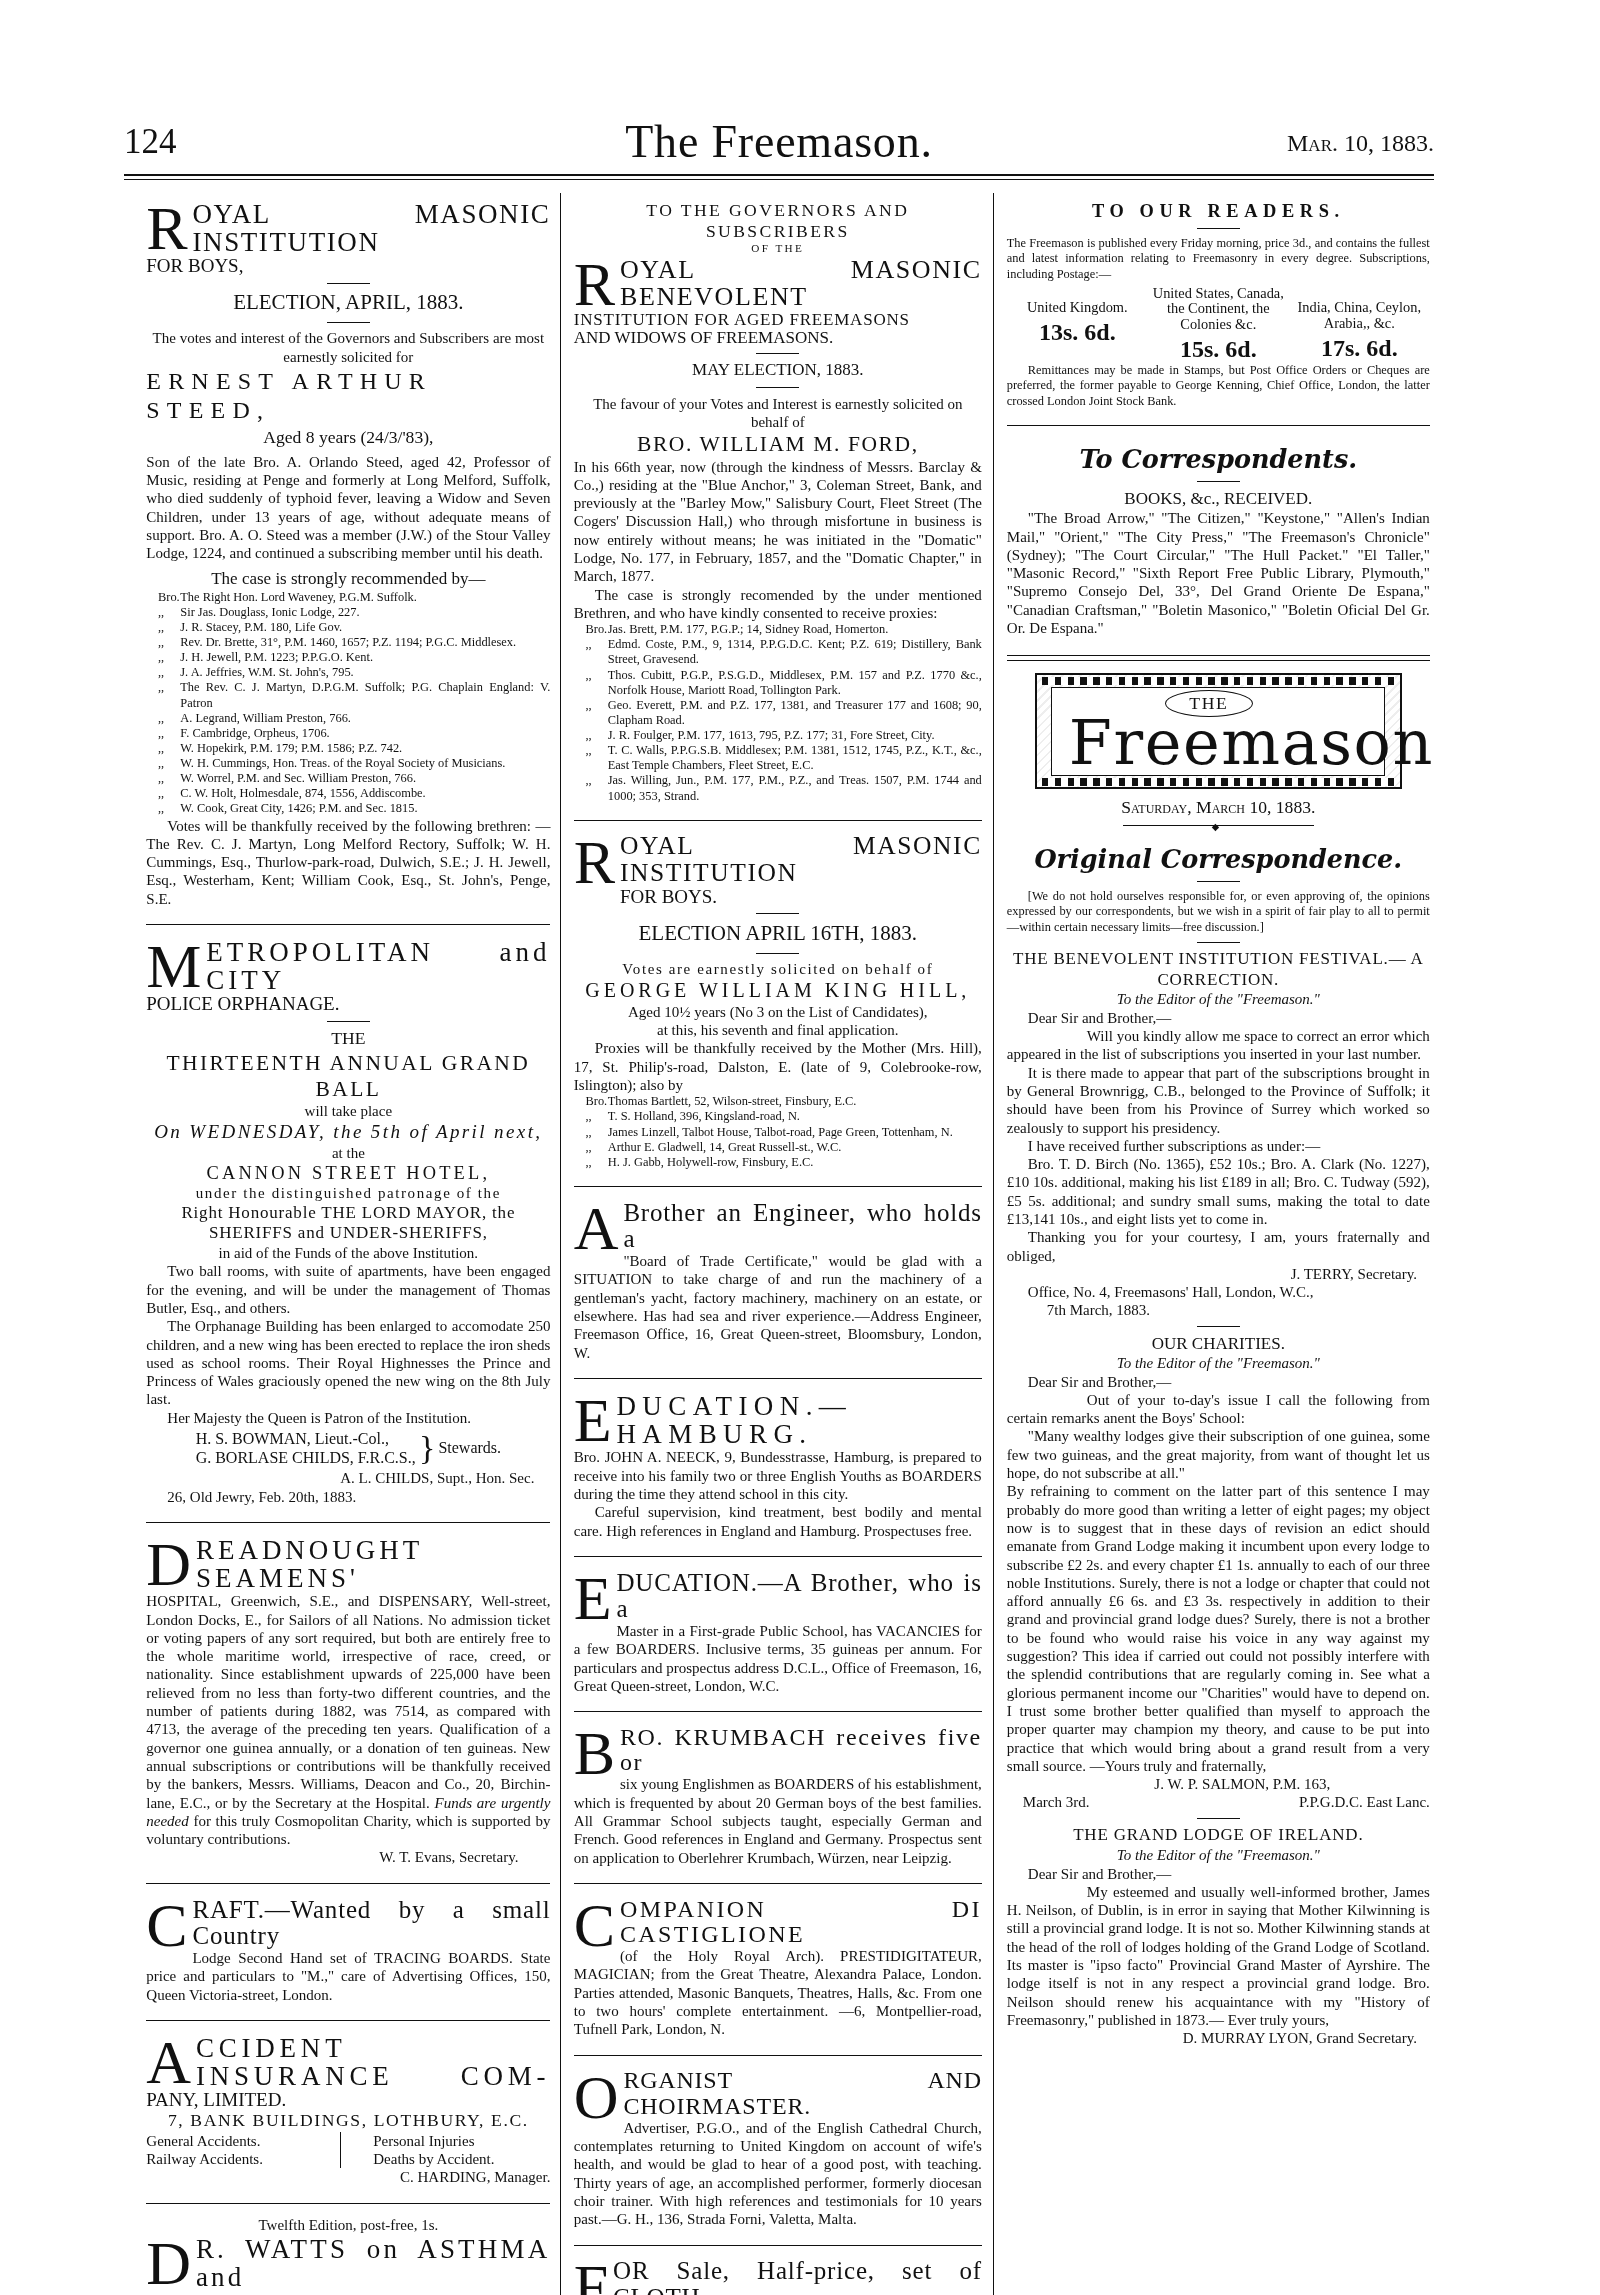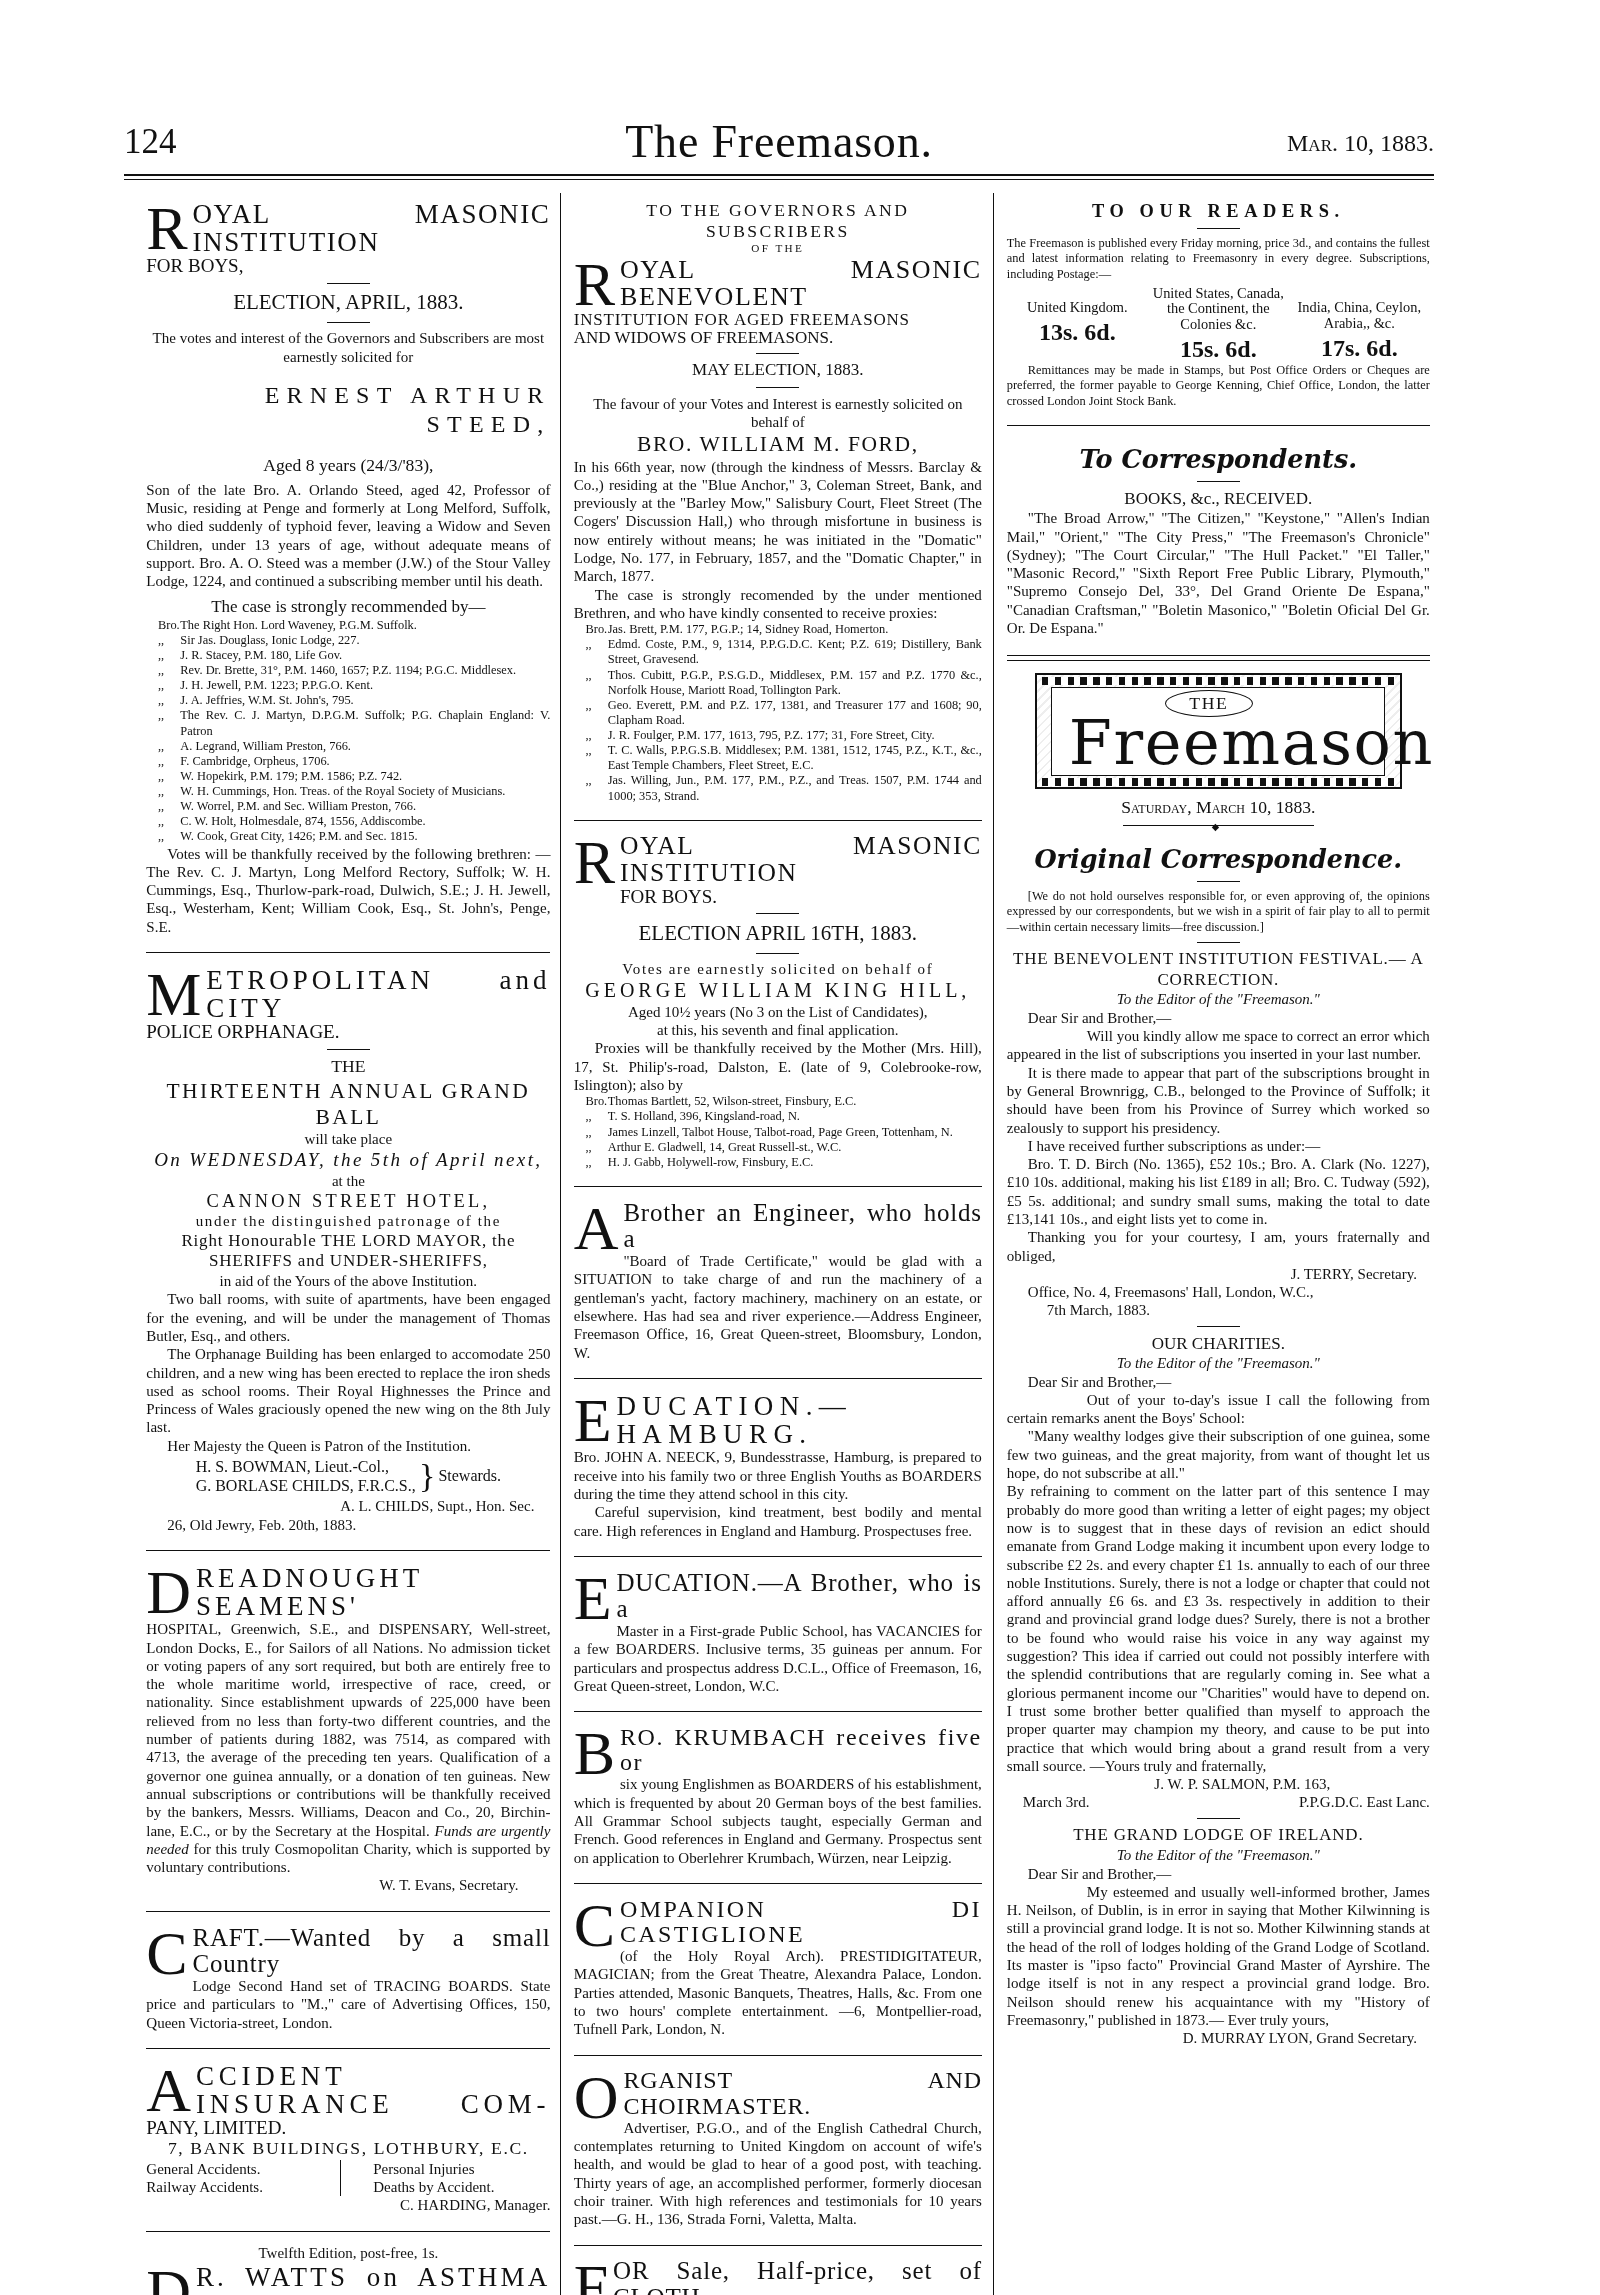--- a/index.html
+++ b/index.html
@@ -26,21 +26,21 @@
   .dash { width: 43px; margin: 6.4px auto; border-top: 1.6px solid #111; }
   .center { text-align: center; }
   .caps-spaced { letter-spacing: 5.6px; }
 
   .drop-head { position: relative; min-height: 48px; }
   .drop { float: left; font-size: 62px; line-height: 0.82; margin: 3.2px 4.8px 0 0; font-weight: normal; }
   .drop-head .hl { font-size: 27px; letter-spacing: 1.6px; line-height: 1.05; text-align: justify; text-align-last: justify; }
   .drop-head .sub { font-size: 19px; line-height: 1.05; }
   .head-big { font-size: 24px; }
 
-  .name { font-size: 24px; letter-spacing: 7.2px; text-align: right; margin: 15px 0; }
+  .name { font-size: 24px; letter-spacing: 7.2px; text-align: left; margin: 1px 0; }
   .small { font-size: 12.4px; line-height: 1.25; }
   .list { font-size: 12.4px; line-height: 1.22; }
   .list li { list-style: none; padding-left: 34px; text-indent: -22.3px; }
   .list li .ditto { display: inline-block; width: 22.3px; text-indent: 0; }
   .indent { text-indent: 21px; }
   .right { text-align: right; }
   .ital { font-style: italic; }
 
   .steward { display: flex; justify-content: center; align-items: center; font-size: 16px; margin: 1.6px 0; }
   .steward .names { text-align: left; }
@@ -125,21 +125,21 @@
         <div class="dash"></div>
         <div class="center" style="font-size:17.6px">THE</div>
         <div class="center" style="font-size:21.5px;letter-spacing:2.4px">THIRTEENTH ANNUAL GRAND BALL</div>
         <div class="center">will take place</div>
         <div class="center ital" style="font-size:19px;letter-spacing:2.4px">On WEDNESDAY, the 5th of April next,</div>
         <div class="center">at the</div>
         <div class="center" style="font-size:18.4px;letter-spacing:3.2px">CANNON STREET HOTEL,</div>
         <div class="center" style="letter-spacing:1.6px">under the distinguished patronage of the</div>
         <div class="center" style="font-size:17px;letter-spacing:0.8px">Right Honourable THE LORD MAYOR, the</div>
         <div class="center" style="font-size:17px;letter-spacing:0.8px">SHERIFFS and UNDER-SHERIFFS,</div>
-        <div class="center">in aid of the Yours of the above Institution.</div>
+        <div class="center">in aid of the Funds of the above Institution.</div>
         <p class="indent">Two ball rooms, with suite of apartments, have been engaged for the evening, and will be under the management of Thomas Butler, Esq., and others.</p>
         <p class="indent">The Orphanage Building has been enlarged to accomodate 250 children, and a new wing has been erected to replace the iron sheds used as school rooms. Their Royal Highnesses the Prince and Princess of Wales graciously opened the new wing on the 8th July last.</p>
         <p class="indent">Her Majesty the Queen is Patron of the Institution.</p>
         <div class="steward">
           <div class="names">
             <div>H. S. BOWMAN, Lieut.-Col.,</div>
             <div>G. BORLASE CHILDS, F.R.C.S.,</div>
           </div>
           <span class="brace">}</span>
           <span>Stewards.</span>

